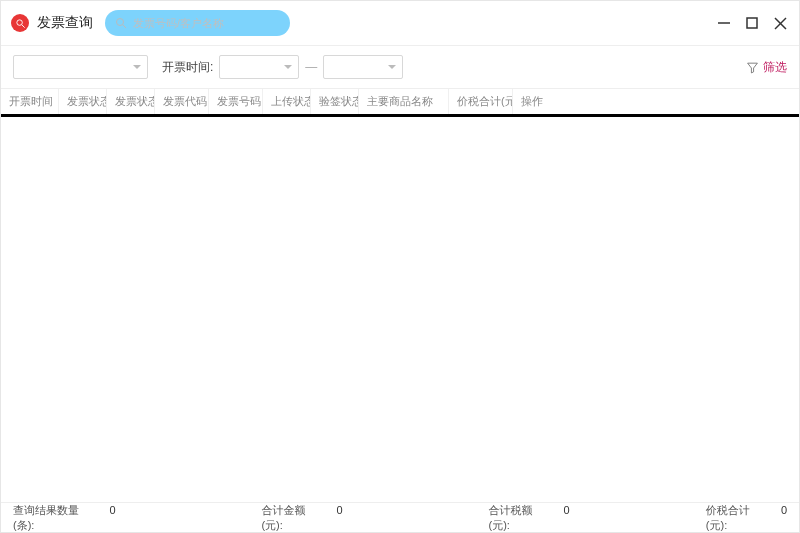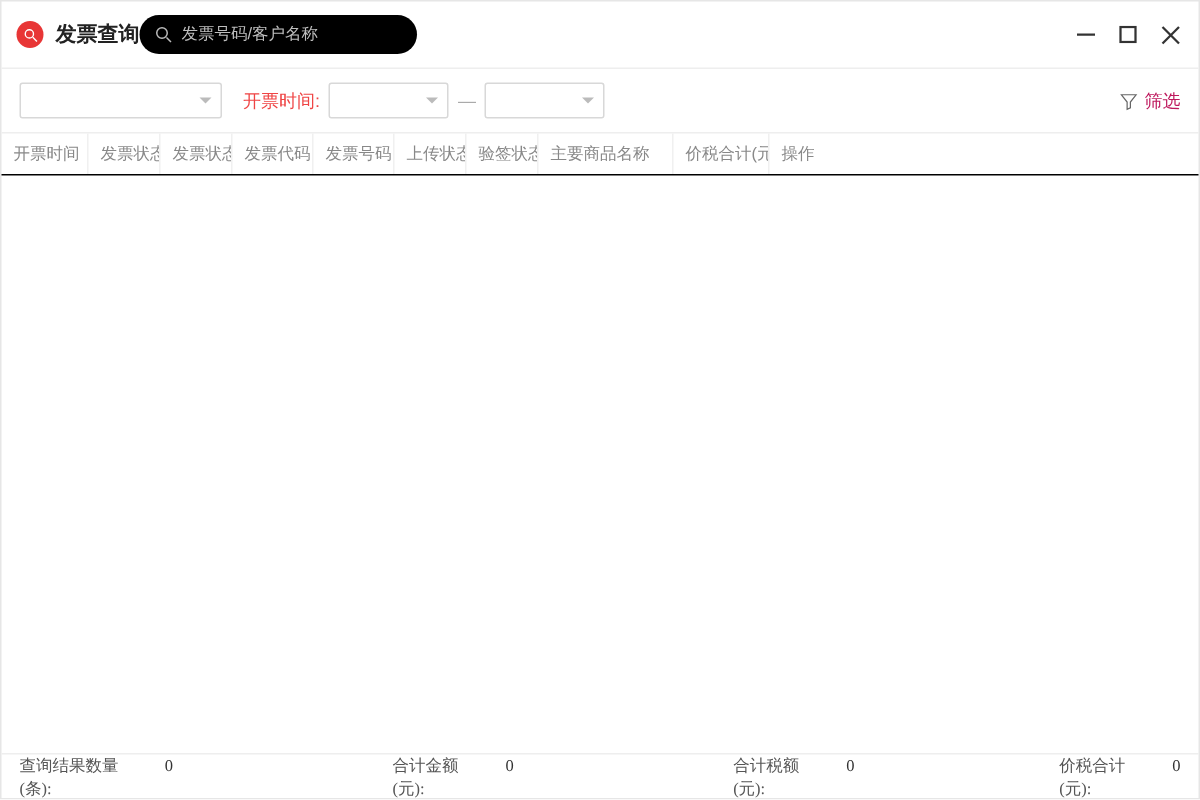--- a/index.html
+++ b/index.html
@@ -3,53 +3,53 @@
 <meta charset="utf-8">
 <style>
   * { box-sizing: border-box; margin: 0; padding: 0; }
   html, body { width: 800px; height: 533px; font-family: "Microsoft YaHei", Arial, sans-serif; font-size: 12px; color: #333; background: #fff; overflow: hidden; }
   .window { width: 800px; height: 533px; border: 1px solid #e6e6e6; display: flex; flex-direction: column; }
 
   
   .titlebar { height: 44px; display: flex; align-items: center; padding: 0 10px; }
   .logo { width: 18px; height: 18px; border-radius: 50%; background: #e83636; display: flex; align-items: center; justify-content: center; margin-right: 8px; }
   .logo svg { width: 11px; height: 11px; stroke: #fff; fill: none; stroke-width: 2; }
-  .title { font-size: 14px; font-weight: 700; color: #222; }
-  .search-wrap { width: 185px; height: 26px; background: #000000; border-radius: 13px; display: flex; align-items: center; padding: 0 10px; }
+  .title { font-size: 14px; font-weight: 400; color: #222; margin-right: 12px; }
+  .search-wrap { width: 185px; height: 26px; background: #7dd3fc; border-radius: 13px; display: flex; align-items: center; padding: 0 10px; }
   .search-wrap svg { width: 12px; height: 12px; stroke: #bbb; fill: none; stroke-width: 2; margin-right: 6px; flex-shrink: 0; }
   .search-input { border: none; background: transparent; outline: none; font-size: 11px; color: #666; width: 100%; }
   .search-input::placeholder { color: #bfbfbf; }
   .spacer { flex: 1; }
   .win-controls { display: flex; align-items: center; gap: 10px; }
   .win-btn { width: 18px; height: 18px; display: flex; align-items: center; justify-content: center; cursor: pointer; }
   .win-btn svg { stroke: #333; stroke-width: 1.5; fill: none; }
 
   
   .filter-row { height: 44px; border-top: 1px solid #eee; border-bottom: 1px solid #eee; display: flex; align-items: center; padding: 0 12px; }
   .select-box { height: 24px; border: 1px solid #d8d8d8; background: #fff; display: flex; align-items: center; justify-content: space-between; padding: 0 6px 0 8px; cursor: pointer; border-radius: 2px; }
   .select-main { width: 135px; margin-right: 14px; }
   .select-date { width: 80px; }
   .select-box .caret { width: 0; height: 0; border-left: 4px solid transparent; border-right: 4px solid transparent; border-top: 4px solid #bbb; }
-  .label-time { font-size: 12px; color: #ef4444; margin-right: 6px; }
+  .label-time { font-size: 12px; color: #404040; margin-right: 6px; }
   .dash { margin: 0 6px; color: #aaa; }
   .filter-btn { display: flex; align-items: center; gap: 4px; color: #be185d; cursor: pointer; font-size: 12px; }
   .filter-btn svg { width: 13px; height: 13px; stroke: #666; fill: none; stroke-width: 1.5; }
 
   
-  .table-head { height: 28px; display: flex; align-items: stretch; border-bottom: 1px solid #000000; font-size: 11px; color: #888; }
+  .table-head { height: 28px; display: flex; align-items: stretch; border-bottom: 3px solid #000000; font-size: 11px; color: #888; }
   .th { display: flex; align-items: center; padding: 0 8px; border-right: 1px solid #f0f0f0; overflow: hidden; white-space: nowrap; }
   .th:last-child { border-right: none; }
   .c0{width:58px}.c1{width:48px}.c2{width:48px}.c3{width:54px}.c4{width:54px}.c5{width:48px}.c6{width:48px}.c7{width:118px}.c8{width:90px}.c9{width:64px}.c10{flex:1}
 
   
   .table-body { flex: 1; }
 
   
   .footer { height: 30px; border-top: 1px solid #eee; display: flex; align-items: center; font-size: 11px; color: #555; padding: 0 12px; }
-  .foot-item { display: flex; align-items: baseline; gap: 12px; font-family: Liberation Serif, serif; }
+  .foot-item { display: flex; align-items: baseline; gap: 12px; }
   .foot-val { color: #333; }
   .foot-gap1{width:150px}.foot-gap2{width:150px}.foot-gap3{width:140px}
 </style>
 </head>
 <body>
 
 <div class="window">
 
   <div class="titlebar">
     <div class="logo">

